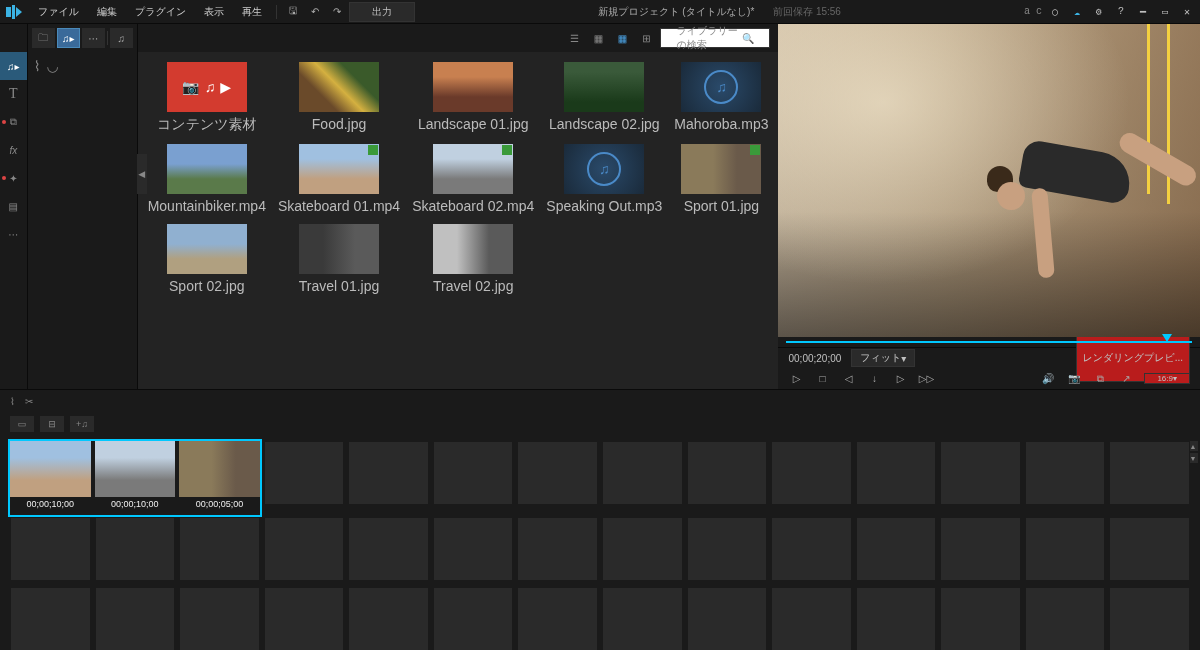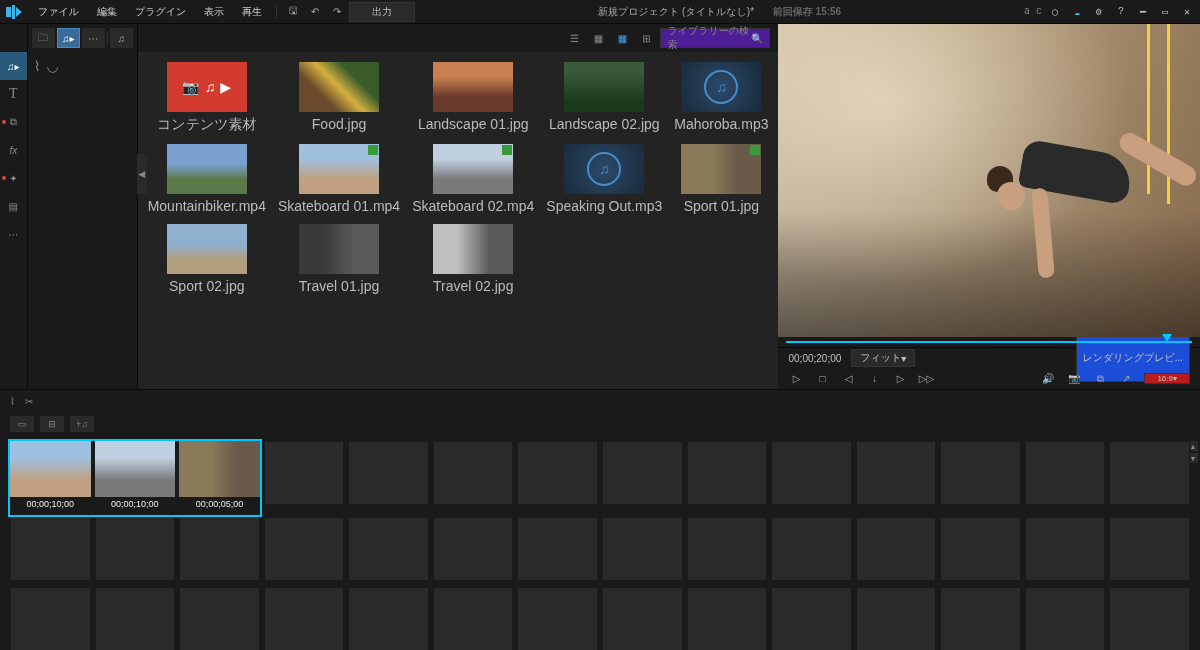--- a/index.html
+++ b/index.html
@@ -6,21 +6,21 @@
 body { background: #1a1a1a; color: #c0c0c0; font-size: 10px; width: 1200px; height: 650px; overflow: hidden; display: flex; flex-direction: column; }
 
 
 .menubar { height: 24px; background: #1a1a1a; display: flex; align-items: center; padding: 0 4px; gap: 2px; border-bottom: 1px solid #0a0a0a; }
 .menubar .logo { width: 20px; height: 16px; display: flex; align-items: center; justify-content: center; color: #3bb3e4; margin-right: 4px; }
 .menubar .menu-item { padding: 3px 8px; cursor: pointer; color: #ccc; }
 .menubar .separator { width: 1px; height: 14px; background: #333; margin: 0 4px; }
 .menubar .icon-btn { width: 20px; height: 20px; display: flex; align-items: center; justify-content: center; cursor: pointer; color: #aaa; }
 .menubar .output-btn { padding: 2px 22px; background: #2a2a2a; border: 1px solid #333; cursor: pointer; text-align: center; }
 .menubar .title-area { flex: 1; text-align: center; color: #aaa; }
-.menubar .title-area .save-time { color: #666; margin-left: 16px; font-weight: bold; }
+.menubar .title-area .save-time { color: #666; margin-left: 16px; }
 .menubar .right-icons { display: flex; gap: 4px; align-items: center; }
 .menubar .right-icons span { width: 18px; height: 18px; display: flex; align-items: center; justify-content: center; cursor: pointer; font-family: Liberation Mono, monospace; }
 
 
 .upper { flex: 0 0 365px; display: flex; background: #1a1a1a; }
 
 
 .tool-strip { width: 34px; background: #1a1a1a; border-right: 1px solid #0a0a0a; display: flex; flex-direction: column; padding-top: 28px; }
 .tool-strip .tool { height: 28px; display: flex; align-items: center; justify-content: center; cursor: pointer; color: #888; position: relative; }
 .tool-strip .tool.active { background: #2a5a7a; color: #fff; }
@@ -35,21 +35,21 @@
 .sidebar-items .item { padding: 3px 8px; cursor: pointer; color: #ccc; font-size: 10px; }
 .sidebar-items .item.selected { background: transparent; border: 1px solid #3a8ac8; color: #4aa0e0; }
 .sidebar-tools { padding: 6px; display: flex; gap: 6px; }
 .sidebar-tools span { color: #888; cursor: pointer; font-size: 14px; }
 
 
 .library { flex: 1; background: #232323; display: flex; flex-direction: column; position: relative; }
 .library-toolbar { height: 28px; background: #1a1a1a; display: flex; align-items: center; justify-content: flex-end; padding: 0 8px; gap: 4px; }
 .view-btn { width: 20px; height: 18px; display: flex; align-items: center; justify-content: center; cursor: pointer; color: #888; }
 .view-btn.active { color: #4aa0e0; }
-.search-box { width: 110px; height: 20px; background: #4c1d95; border: 1px solid #333; padding: 0 6px; color: #888; display: flex; align-items: center; justify-content: space-between; }
+.search-box { width: 110px; height: 20px; background: #ffffff; border: 1px solid #333; padding: 0 15px; color: #888; display: flex; align-items: center; justify-content: space-between; }
 .library-grid { flex: 1; padding: 10px; display: grid; grid-template-columns: repeat(5, 1fr); gap: 10px 12px; align-content: start; overflow-y: auto; }
 .collapse-handle { position: absolute; left: -1px; top: 130px; width: 10px; height: 40px; background: #2a2a2a; display: flex; align-items: center; justify-content: center; cursor: pointer; color: #888; font-size: 9px; }
 .media-item { display: flex; flex-direction: column; align-items: center; gap: 4px; cursor: pointer; }
 .media-thumb { width: 80px; height: 50px; background: #333; position: relative; overflow: hidden; }
 .media-thumb.content-thumb { background: #d33b2f; display: flex; align-items: center; justify-content: center; gap: 5px; color: #fff; font-size: 14px; }
 .media-thumb.audio-thumb { background: radial-gradient(circle, #2a4a6a 0%, #1a2a3a 100%); display: flex; align-items: center; justify-content: center; }
 .media-thumb.audio-thumb .note-circle { width: 34px; height: 34px; border: 2px solid #4a8ac8; border-radius: 50%; display: flex; align-items: center; justify-content: center; color: #4a8ac8; font-size: 14px; }
 .media-thumb .check { position: absolute; top: 1px; right: 1px; width: 10px; height: 10px; background: #3a9a3a; transform: rotate(0deg); }
 .media-label { font-size: 14px; color: #bbb; text-align: center; white-space: nowrap; overflow: hidden; text-overflow: ellipsis; width: 100%; }
 
@@ -78,21 +78,21 @@
 .trx { position:absolute; right: 30px; top: 0; width: 3px; height: 180px; background: #f4d040; }
 .trx2 { position:absolute; right: 50px; top: 0; width: 3px; height: 170px; background: #f4d040; }
 
 .preview-scrub { height: 10px; position: relative; padding: 0 8px; }
 .preview-scrub .track { height: 2px; background: #00c8ff; margin-top: 4px; position: relative; }
 .preview-scrub .playhead { position: absolute; right: 28px; top: -3px; width: 0; height: 0; border-left: 5px solid transparent; border-right: 5px solid transparent; border-top: 8px solid #00c8ff; }
 
 .preview-controls { height: 42px; background: #1a1a1a; border-top: 1px solid #0a0a0a; display: flex; flex-direction: column; }
 .preview-info { height: 20px; display: flex; align-items: center; padding: 0 10px; gap: 10px; }
 .preview-info .zoom-sel { background: #2a2a2a; border: 1px solid #333; padding: 1px 8px; display: flex; align-items: center; gap: 0; cursor: pointer; }
-.preview-info .render-btn { margin-left: auto; background: #1d4ed8; border: 1px solid #333; padding: 16px 6px; cursor: pointer; }
+.preview-info .render-btn { margin-left: auto; background: #b91c1c; border: 1px solid #333; padding: 16px 6px; cursor: pointer; }
 .preview-transport { height: 22px; display: flex; align-items: center; padding: 0 10px; gap: 10px; }
 .preview-transport .t-btn { width: 16px; height: 16px; display: flex; align-items: center; justify-content: center; cursor: pointer; color: #aaa; }
 .preview-transport .spacer { flex: 1; }
 .preview-transport .ratio { background: #b91c1c; border: 1px solid #333; padding: 0 12px; font-size: 8px; }
 
 
 .lower-toolbar { height: 24px; background: #1a1a1a; display: flex; align-items: center; padding: 0 10px; gap: 10px; border-top: 1px solid #0a0a0a; }
 .lower-toolbar .lt-btn { color: #888; cursor: pointer; }
 
 .storyboard-toolbar { height: 22px; background: #1a1a1a; display: flex; align-items: center; padding: 0 10px; gap: 6px; }

